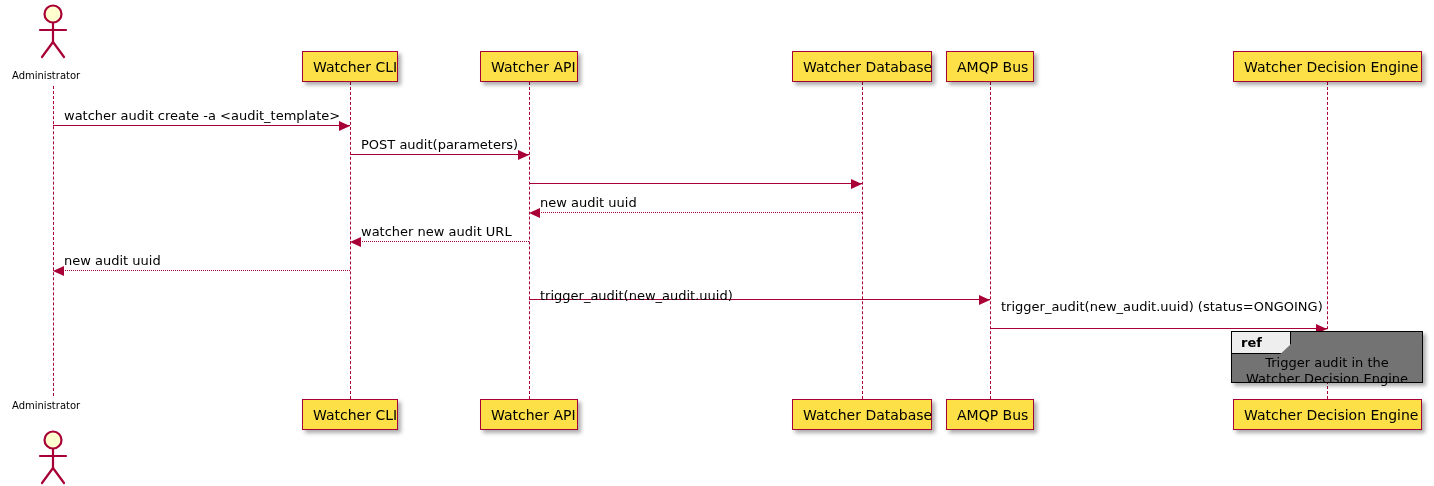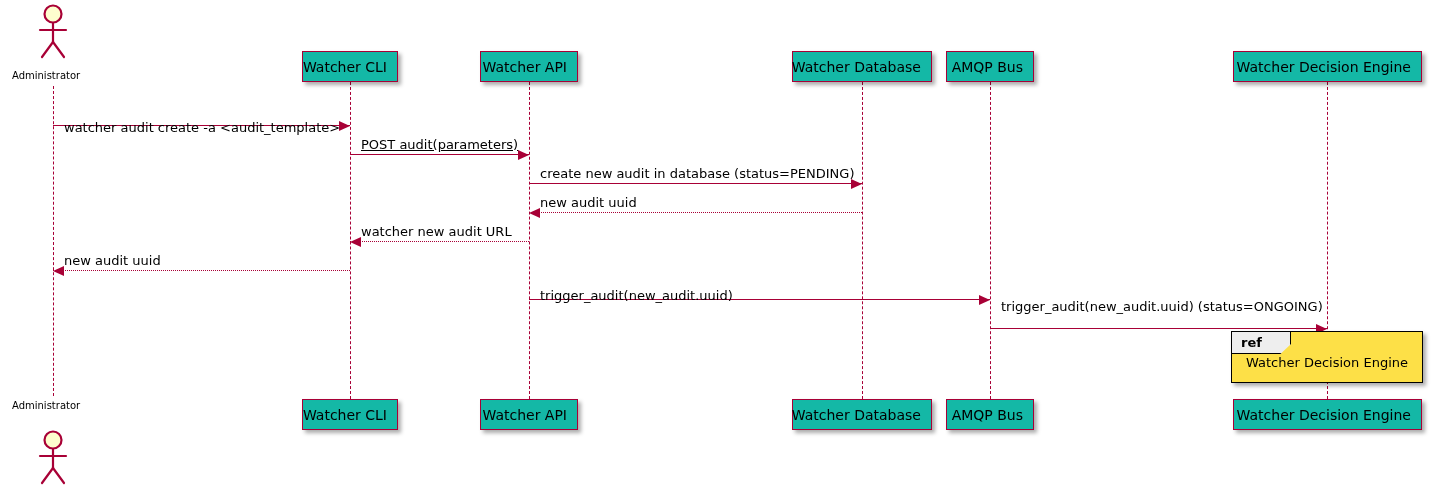--- a/index.html
+++ b/index.html
@@ -15,28 +15,28 @@
     width: 1434px;
     height: 486px;
     background: #FFFFFF;
     overflow: hidden;
   }
 
   
   .participant {
     position: absolute;
     box-sizing: border-box;
-    background: #14b8a6;
+    background: #fde047;
     border: 1.5px solid #A80036;
     color: #000000;
     font-size: 14px;
     line-height: 1;
     display: flex;
     align-items: center;
-    justify-content: flex-end;
+    justify-content: flex-start;
     white-space: nowrap;
     box-shadow: 3px 3px 4px rgba(0,0,0,0.33);
     padding: 0 10px;
     height: 31px;
   }
 
   
   .lifeline {
     position: absolute;
     width: 0;
@@ -83,21 +83,21 @@
     font-size: 13px;
     color: #000;
     white-space: nowrap;
     line-height: 1;
   }
 
   
   .ref-box {
     position: absolute;
     box-sizing: border-box;
-    background: #fde047;
+    background: #737373;
     border: 1.5px solid #000000;
     box-shadow: 3px 3px 4px rgba(0,0,0,0.33);
   }
   .ref-tab {
     position: absolute;
     left: 0;
     top: 0;
     height: 21px;
     background: #EEEEEE;
     border-right: 1.5px solid #000;
@@ -183,43 +183,43 @@
       <span>AMQP Bus</span>
     </div>
     <div class="participant" style="left: 1233px; top: 51px; width: 189px;">
       <span>Watcher Decision Engine</span>
     </div>
     <div class="participant" style="left: 1233px; top: 399px; width: 189px;">
       <span>Watcher Decision Engine</span>
     </div>
     <div class="msg" style="left: 53px; top: 125px; width: 297px;"></div>
     <div class="arrowhead right" style="top: 120.5px; left: 339px;"></div>
-    <div class="msg-label" style="left: 64px; top: 109px; margin-top: 12px;">watcher audit create -a &lt;audit_template&gt;</div>
+    <div class="msg-label" style="left: 64px; top: 109px;">watcher audit create -a &lt;audit_template&gt;</div>
     <div class="msg" style="left: 350px; top: 154px; width: 179px;"></div>
     <div class="arrowhead right" style="top: 149.5px; left: 518px;"></div>
-    <div class="msg-label" style="left: 361px; top: 138px; text-decoration: underline;">POST audit(parameters)</div>
+    <div class="msg-label" style="left: 361px; top: 138px;">POST audit(parameters)</div>
     <div class="msg" style="left: 529px; top: 183px; width: 333px;"></div>
     <div class="arrowhead right" style="top: 178.5px; left: 851px;"></div>
-    <div class="msg-label" style="left: 540px; top: 167px;">create new audit in database (status=PENDING)</div>
     <div class="msg dotted" style="left: 529px; top: 212px; width: 333px;"></div>
     <div class="arrowhead left" style="top: 207.5px; left: 529px;"></div>
     <div class="msg-label" style="left: 540px; top: 196px;">new audit uuid</div>
     <div class="msg dotted" style="left: 350px; top: 241px; width: 179px;"></div>
     <div class="arrowhead left" style="top: 236.5px; left: 350px;"></div>
     <div class="msg-label" style="left: 361px; top: 225px;">watcher new audit URL</div>
     <div class="msg dotted" style="left: 53px; top: 270px; width: 297px;"></div>
     <div class="arrowhead left" style="top: 265.5px; left: 53px;"></div>
     <div class="msg-label" style="left: 64px; top: 254px;">new audit uuid</div>
     <div class="msg" style="left: 529px; top: 299px; width: 461px;"></div>
     <div class="arrowhead right" style="top: 294.5px; left: 979px;"></div>
     <div class="msg-label" style="left: 540px; top: 289px;">trigger_audit(new_audit.uuid)</div>
     <div class="msg" style="left: 990px; top: 328px; width: 337px;"></div>
     <div class="arrowhead right" style="top: 323.5px; left: 1316px;"></div>
     <div class="msg-label" style="left: 1001px; top: 300px;">trigger_audit(new_audit.uuid) (status=ONGOING)</div>
     <div class="ref-box" style="left: 1231px; top: 331px; width: 192px; height: 52px;">
       <div class="ref-tab">
         <span class="ref-tab-text">ref</span>
       </div>
       <div class="ref-body">
+        <div>Trigger audit in the</div>
         <div>Watcher Decision Engine</div>
       </div>
     </div>
   </div>
 
 </body></html>

